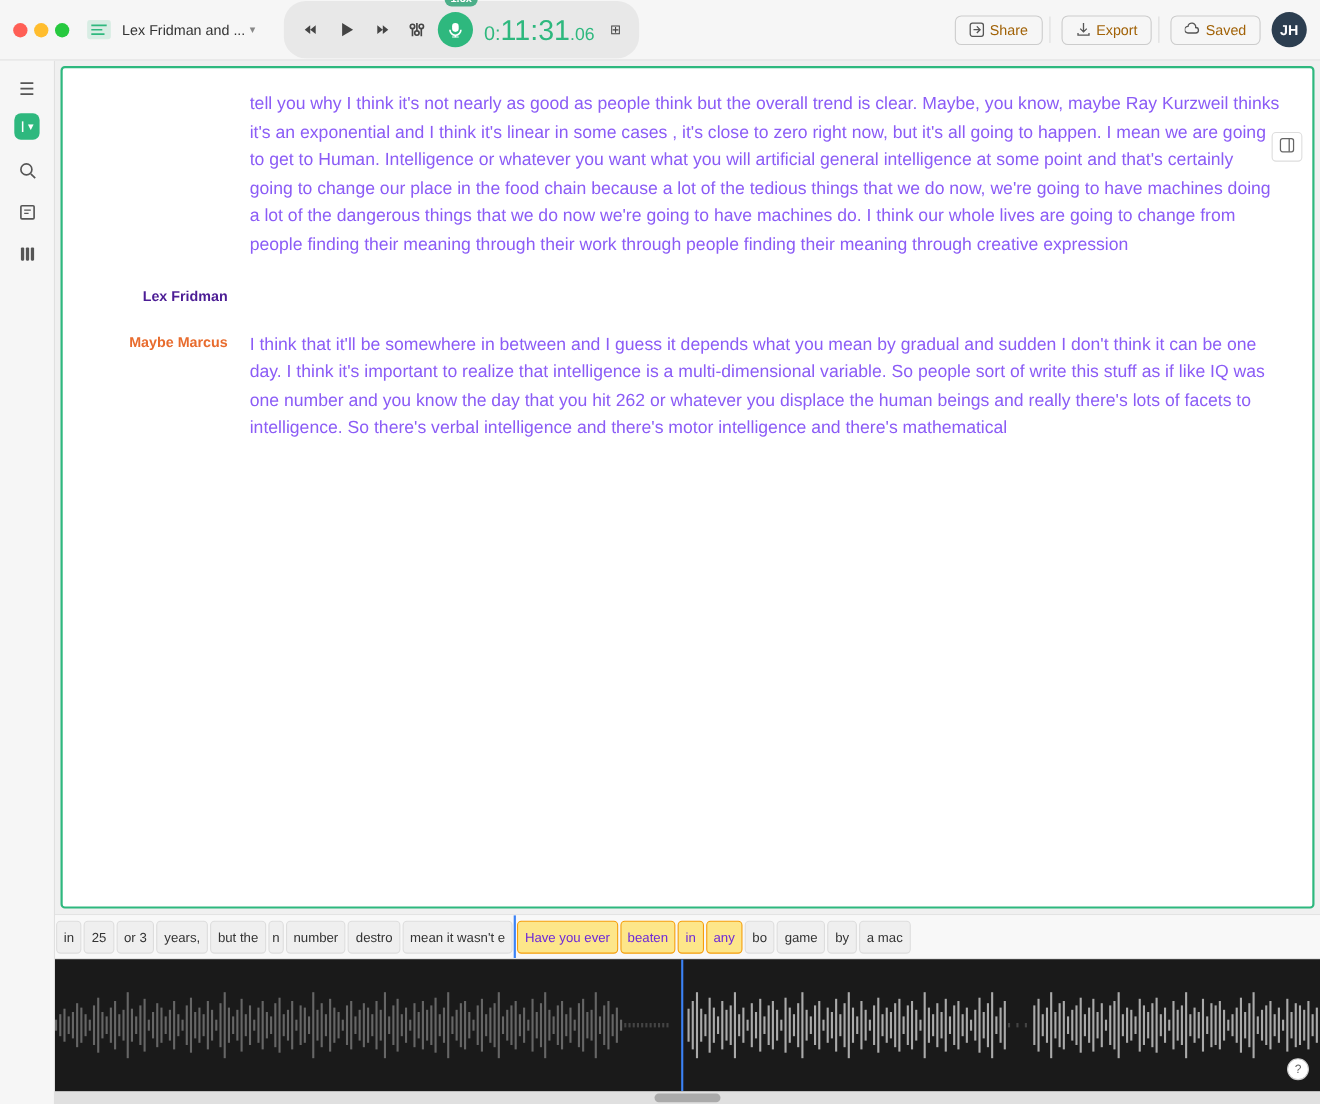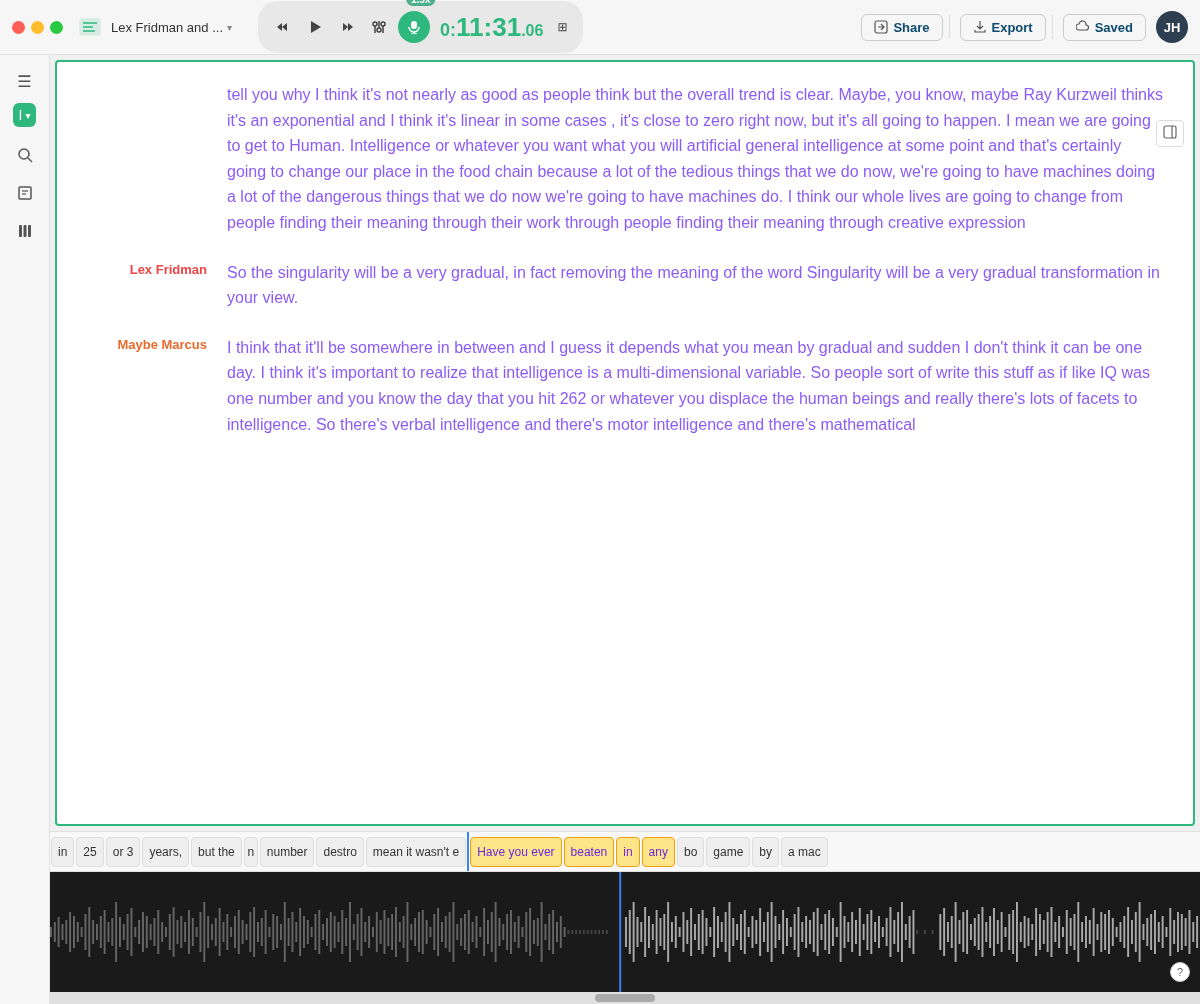--- a/index.html
+++ b/index.html
@@ -83,23 +83,22 @@
     .action-btn {
       display: flex;
       align-items: center;
       gap: 5px;
       background: none;
       border: 1px solid #ccc;
       border-radius: 6px;
       padding: 5px 12px;
       cursor: pointer;
       font-size: 13px;
-      color: #0c4a6e;
+      color: #a16207;
       margin-left: 4px;
-      font-weight: bold;
     }
 
     .avatar-btn {
       width: 32px; height: 32px;
       border-radius: 50%;
       background: #2c3e50;
       color: white;
       font-size: 13px;
       font-weight: 700;
       border: none;
@@ -178,21 +177,21 @@
     }
 
     .speaker-name {
       min-width: 120px;
       font-size: 13px;
       font-weight: 600;
       padding-top: 2px;
       flex-shrink: 0;
       text-align: right;
     }
-    .speaker-lex { color: #ef4444; }
+    .speaker-lex { color: #4c1d95; }
     .speaker-gary { color: #e86c2e; }
 
     .transcript-text {
       flex: 1;
       font-size: 16px;
       line-height: 1.6;
       color: #8b5cf6;
     }
 
     
@@ -350,21 +349,21 @@
       </svg>
     </button>
     <button class="mic-btn">
       <svg width="14" height="14" viewBox="0 0 14 14" fill="none">
         <rect x="4" y="1" width="6" height="8" rx="3" fill="white"></rect>
         <path d="M2 7a5 5 0 0010 0" stroke="white" stroke-width="1.5" fill="none"></path>
         <line x1="7" y1="12" x2="7" y2="14" stroke="white" stroke-width="1.5"></line>
         <line x1="4" y1="14" x2="10" y2="14" stroke="white" stroke-width="1.5"></line>
       </svg>
     </button>
-    <span style="font-size:26px;font-weight:700;color:#2eb87e;padding:0 4px;font-variant-numeric:tabular-nums;">
+    <span style="font-size:26px;font-weight:400;color:#2eb87e;padding:0 4px;font-variant-numeric:tabular-nums;">
       <span style="font-size:18px;color:#2eb87e;">0:</span><span>11:31</span><span style="font-size:16px;">.06</span>
     </span>
     <button class="ctrl-btn" style="font-size:12px;">⊞</button>
   </div>
 
   <div class="header-actions">
     <button class="action-btn">
       <svg width="14" height="14" viewBox="0 0 14 14">
         <rect x="1" y="1" width="12" height="12" rx="2" fill="none" stroke="#555" stroke-width="1.2"></rect>
         <path d="M4 7h6M7 4l3 3-3 3" stroke="#555" stroke-width="1.2" fill="none"></path>
@@ -428,21 +427,20 @@
     <div class="content-area">
       <div class="transcript-panel">
 
         <div class="transcript-block">
           <div class="speaker-name"></div>
           <div class="transcript-text">tell you why I think it's not nearly as good as people think but the overall trend is clear. Maybe, you know, maybe Ray Kurzweil thinks it's an exponential and I think it's linear in some cases , it's close to zero right now, but it's all going to happen. I mean we are going to get to Human. Intelligence or whatever you want what you will artificial general intelligence at some point and that's certainly going to change our place in the food chain because a lot of the tedious things that we do now, we're going to have machines doing a lot of the dangerous things that we do now we're going to have machines do. I think our whole lives are going to change from people finding their meaning through their work through people finding their meaning through creative expression</div>
         </div>
 
         <div class="transcript-block">
           <div class="speaker-name speaker-lex">Lex Fridman</div>
-          <div class="transcript-text">So the singularity will be a very gradual, in fact removing the meaning of the word Singularity will be a very gradual transformation in your view.</div>
         </div>
 
         <div class="transcript-block">
           <div class="speaker-name speaker-gary">Maybe Marcus</div>
           <div class="transcript-text">I think that it'll be somewhere in between and I guess it depends what you mean by gradual and sudden I don't think it can be one day. I think it's important to realize that intelligence is a multi-dimensional variable. So people sort of write this stuff as if like IQ was one number and you know the day that you hit 262 or whatever you displace the human beings and really there's lots of facets to intelligence. So there's verbal intelligence and there's motor intelligence and there's mathematical</div>
         </div>
 
       </div>
 
       <button style="position:absolute;right:16px;top:calc(55px + 10px);background:none;border:1px solid #ddd;border-radius:4px;padding:4px 6px;cursor:pointer;background:white;">

